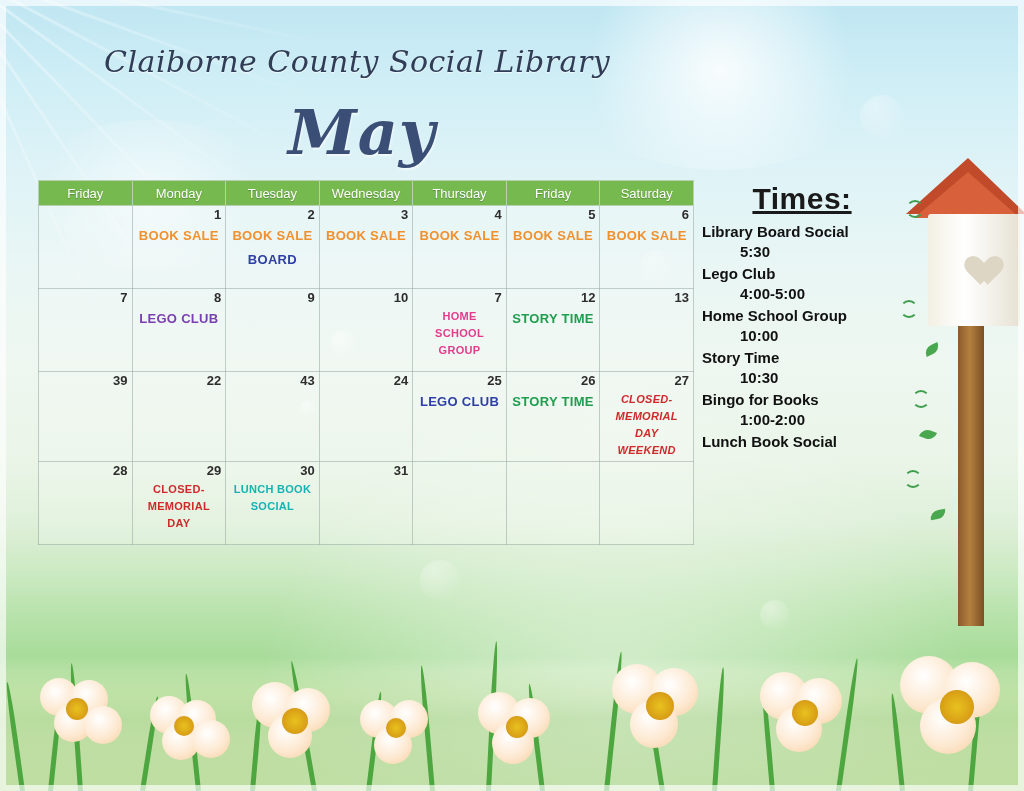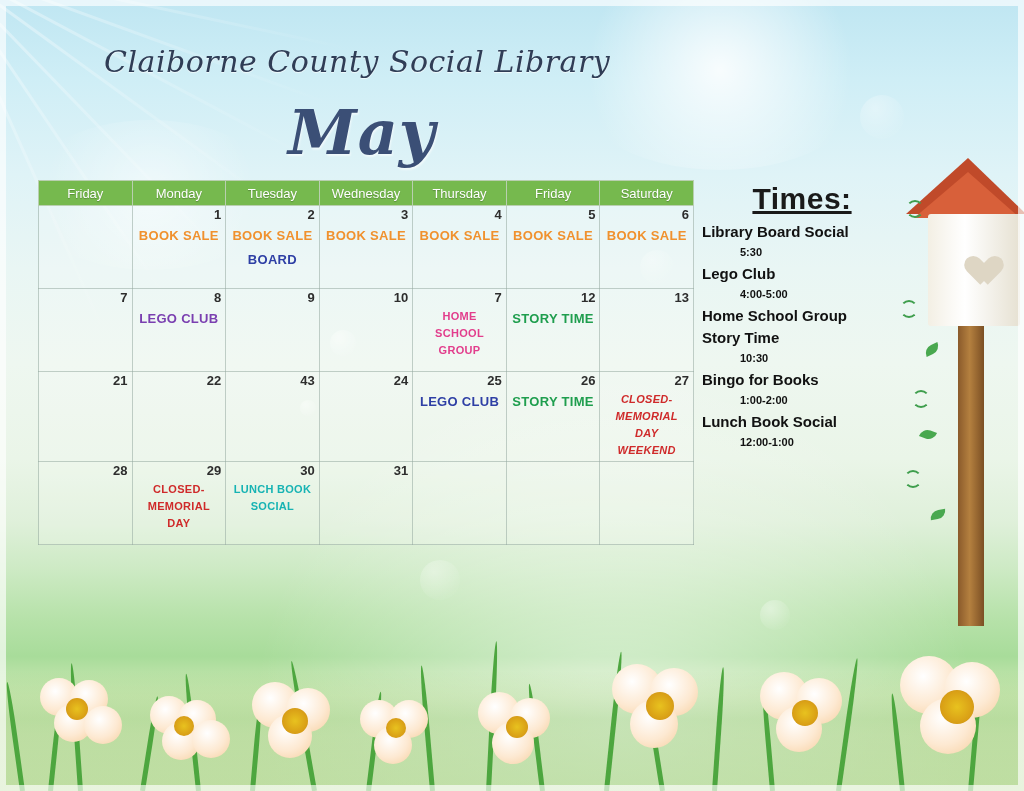--- a/index.html
+++ b/index.html
@@ -113,21 +113,21 @@
   }
   #times-heading{
     font-size:30px;font-weight:bold;color:#1a1a1a;
     text-align:center;
     text-decoration:underline;
     letter-spacing:.5px;
     margin-bottom:6px;
   }
   .time-row{margin-bottom:2px;}
   .time-name{font-size:15px;font-weight:bold;color:#111;line-height:20px;}
-  .time-val{font-size:11px;font-weight:bold;color:#111;line-height:20px;padding-left:38px;}
+  .time-val{font-size:15px;font-weight:bold;color:#111;line-height:20px;padding-left:38px;}
   
   #birdhouse{position:absolute;left:900px;top:140px;width:124px;height:470px;}
   .bh-roof{
     position:absolute;left:6px;top:18px;width:0;height:0;
     border-left:62px solid transparent;border-right:58px solid transparent;
     border-bottom:56px solid #c04a2a;
   }
   .bh-roof2{
     position:absolute;left:14px;top:32px;width:0;height:0;
     border-left:54px solid transparent;border-right:52px solid transparent;
@@ -269,21 +269,21 @@
           <td>
             <span class="daynum">12</span>
             <span class="ev" style="color: rgb(31, 158, 78);">STORY TIME</span>
           </td>
           <td>
             <span class="daynum">13</span>
           </td>
         </tr>
         <tr>
           <td>
-            <span class="daynum">21</span>
+            <span class="daynum">39</span>
           </td>
           <td>
             <span class="daynum">22</span>
           </td>
           <td>
             <span class="daynum">43</span>
           </td>
           <td>
             <span class="daynum">24</span>
           </td>
@@ -334,32 +334,32 @@
         <div class="time-row">
           <div class="time-name">Library Board Social</div>
           <div class="time-val">5:30</div>
         </div>
         <div class="time-row">
           <div class="time-name">Lego Club</div>
           <div class="time-val">4:00-5:00</div>
         </div>
         <div class="time-row">
           <div class="time-name">Home School Group</div>
+          <div class="time-val">10:00</div>
         </div>
         <div class="time-row">
           <div class="time-name">Story Time</div>
           <div class="time-val">10:30</div>
         </div>
         <div class="time-row">
           <div class="time-name">Bingo for Books</div>
           <div class="time-val">1:00-2:00</div>
         </div>
         <div class="time-row">
           <div class="time-name">Lunch Book Social</div>
-          <div class="time-val">12:00-1:00</div>
         </div>
       </div>
   </div>
 
   <div id="birdhouse">
     <div class="bh-roof"></div>
     <div class="bh-roof2"></div>
     <div class="bh-body"></div>
     <div class="bh-heart"></div>
     <div class="bh-post"></div>

